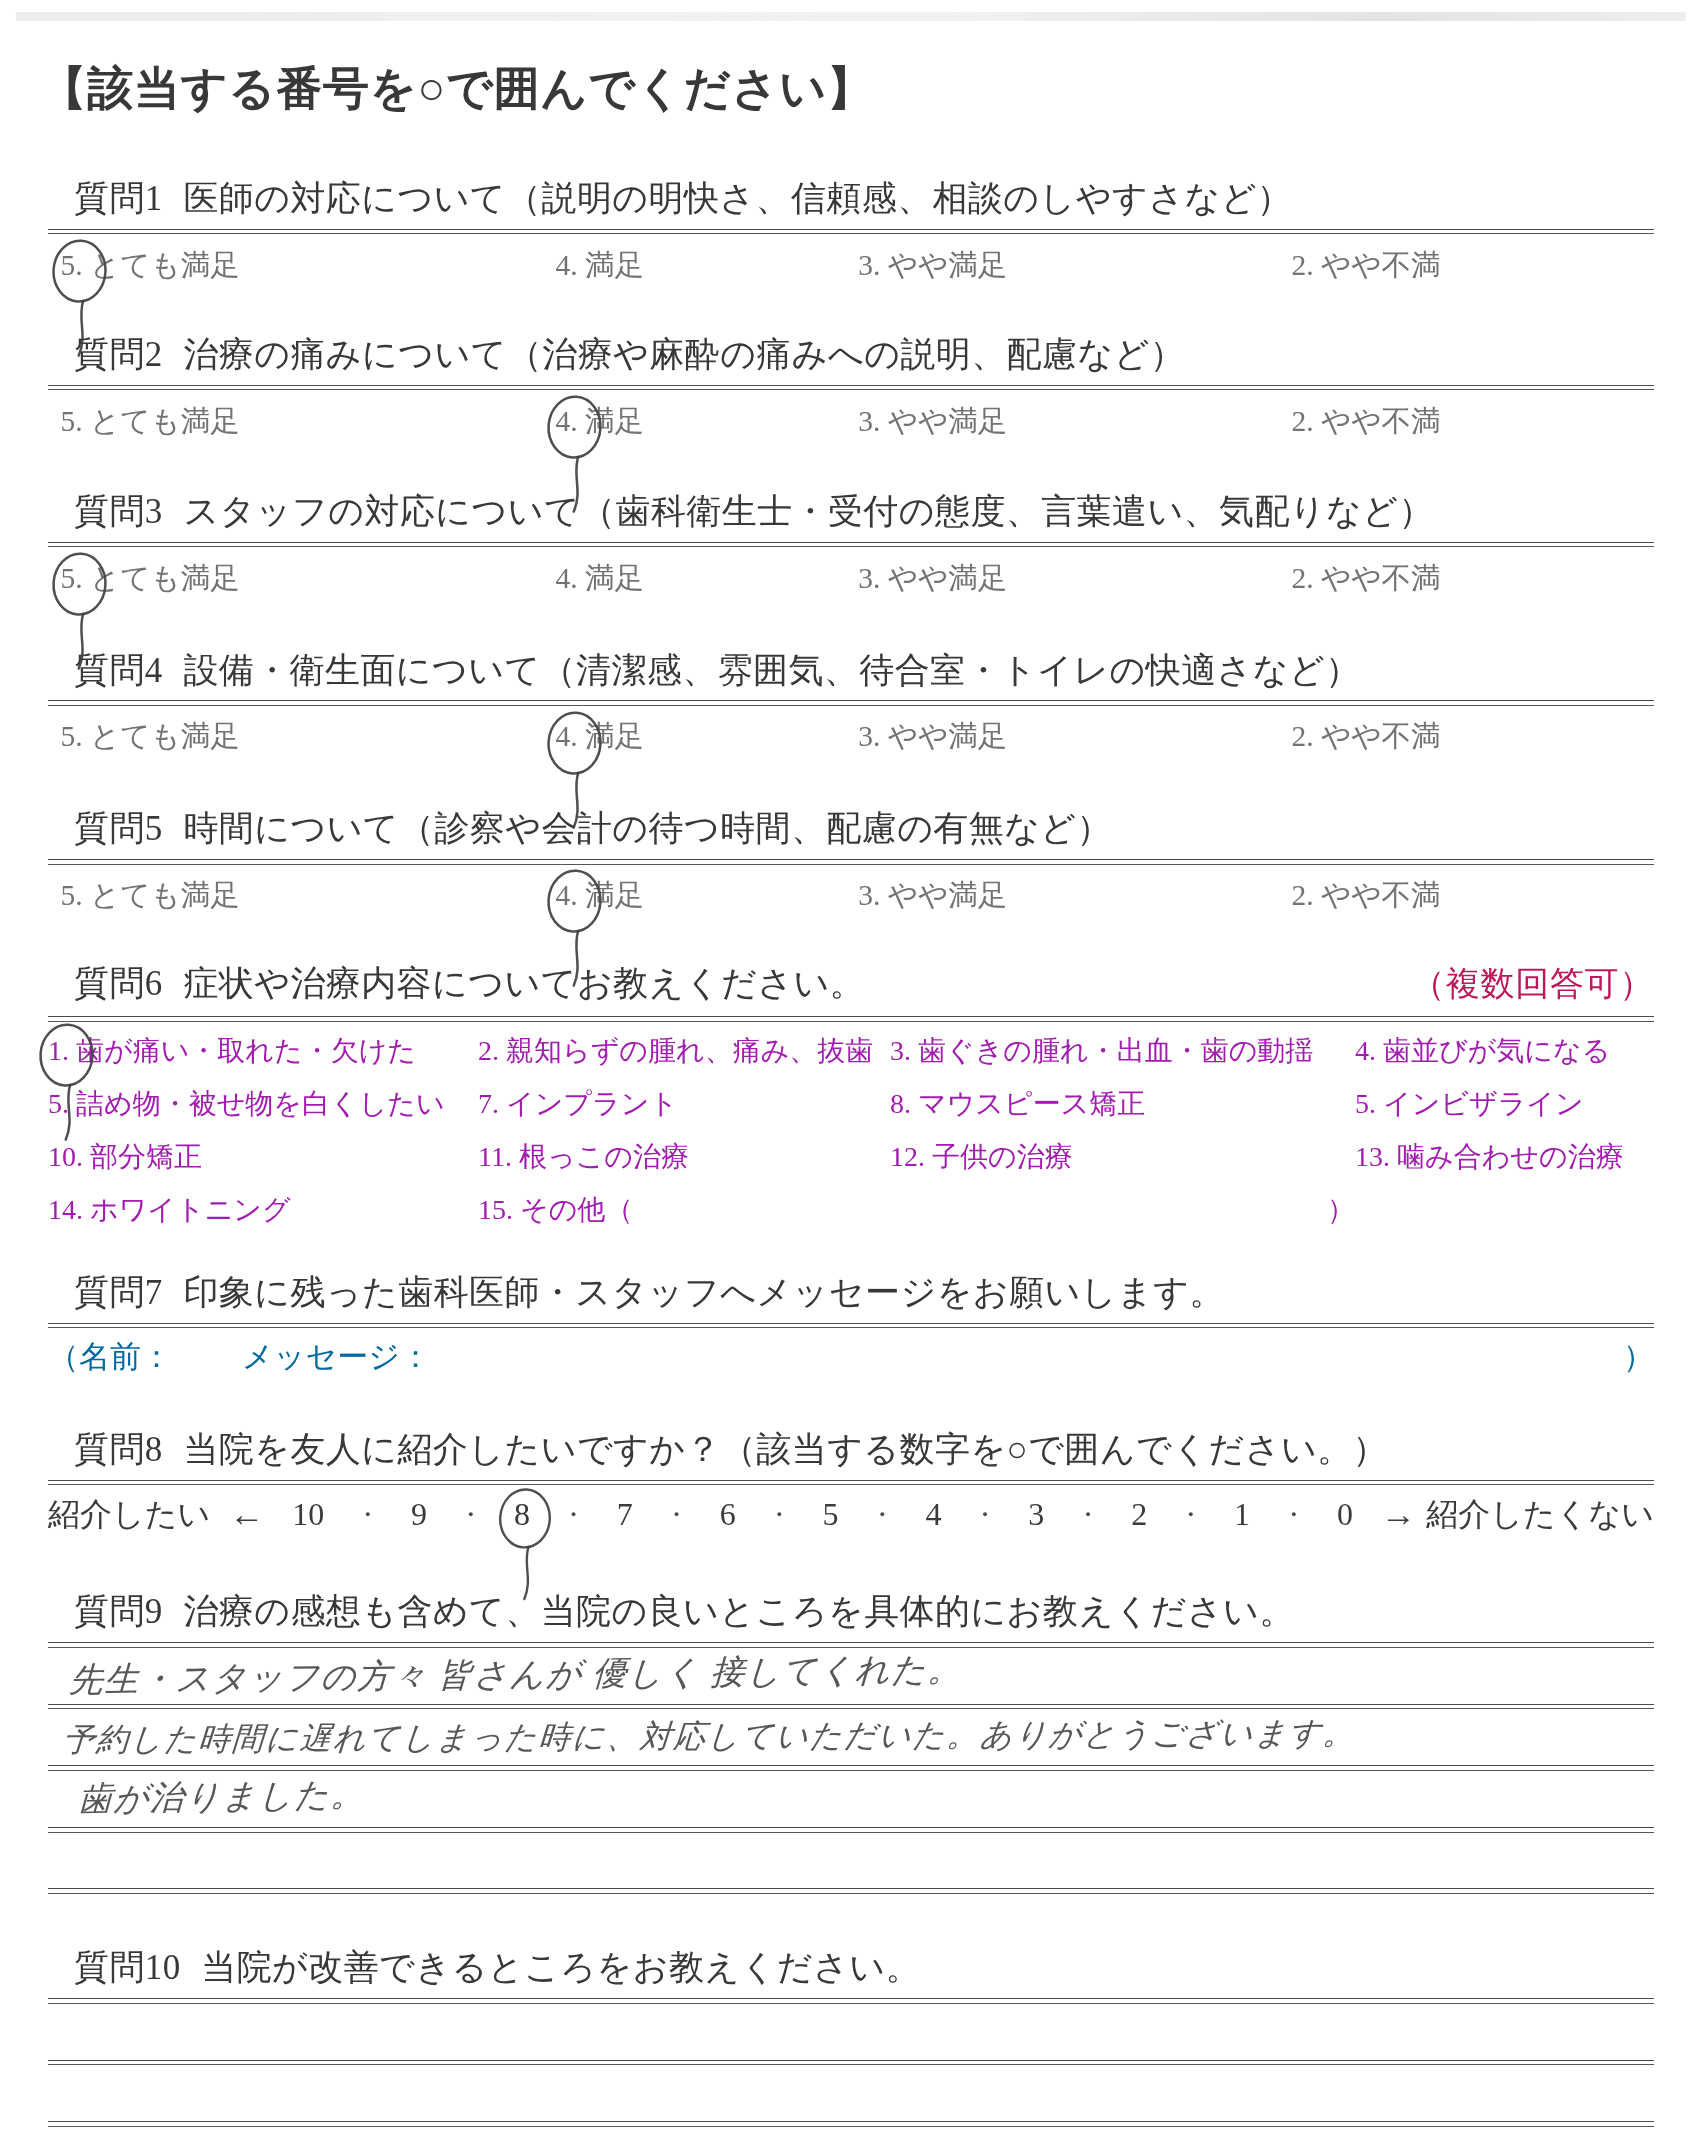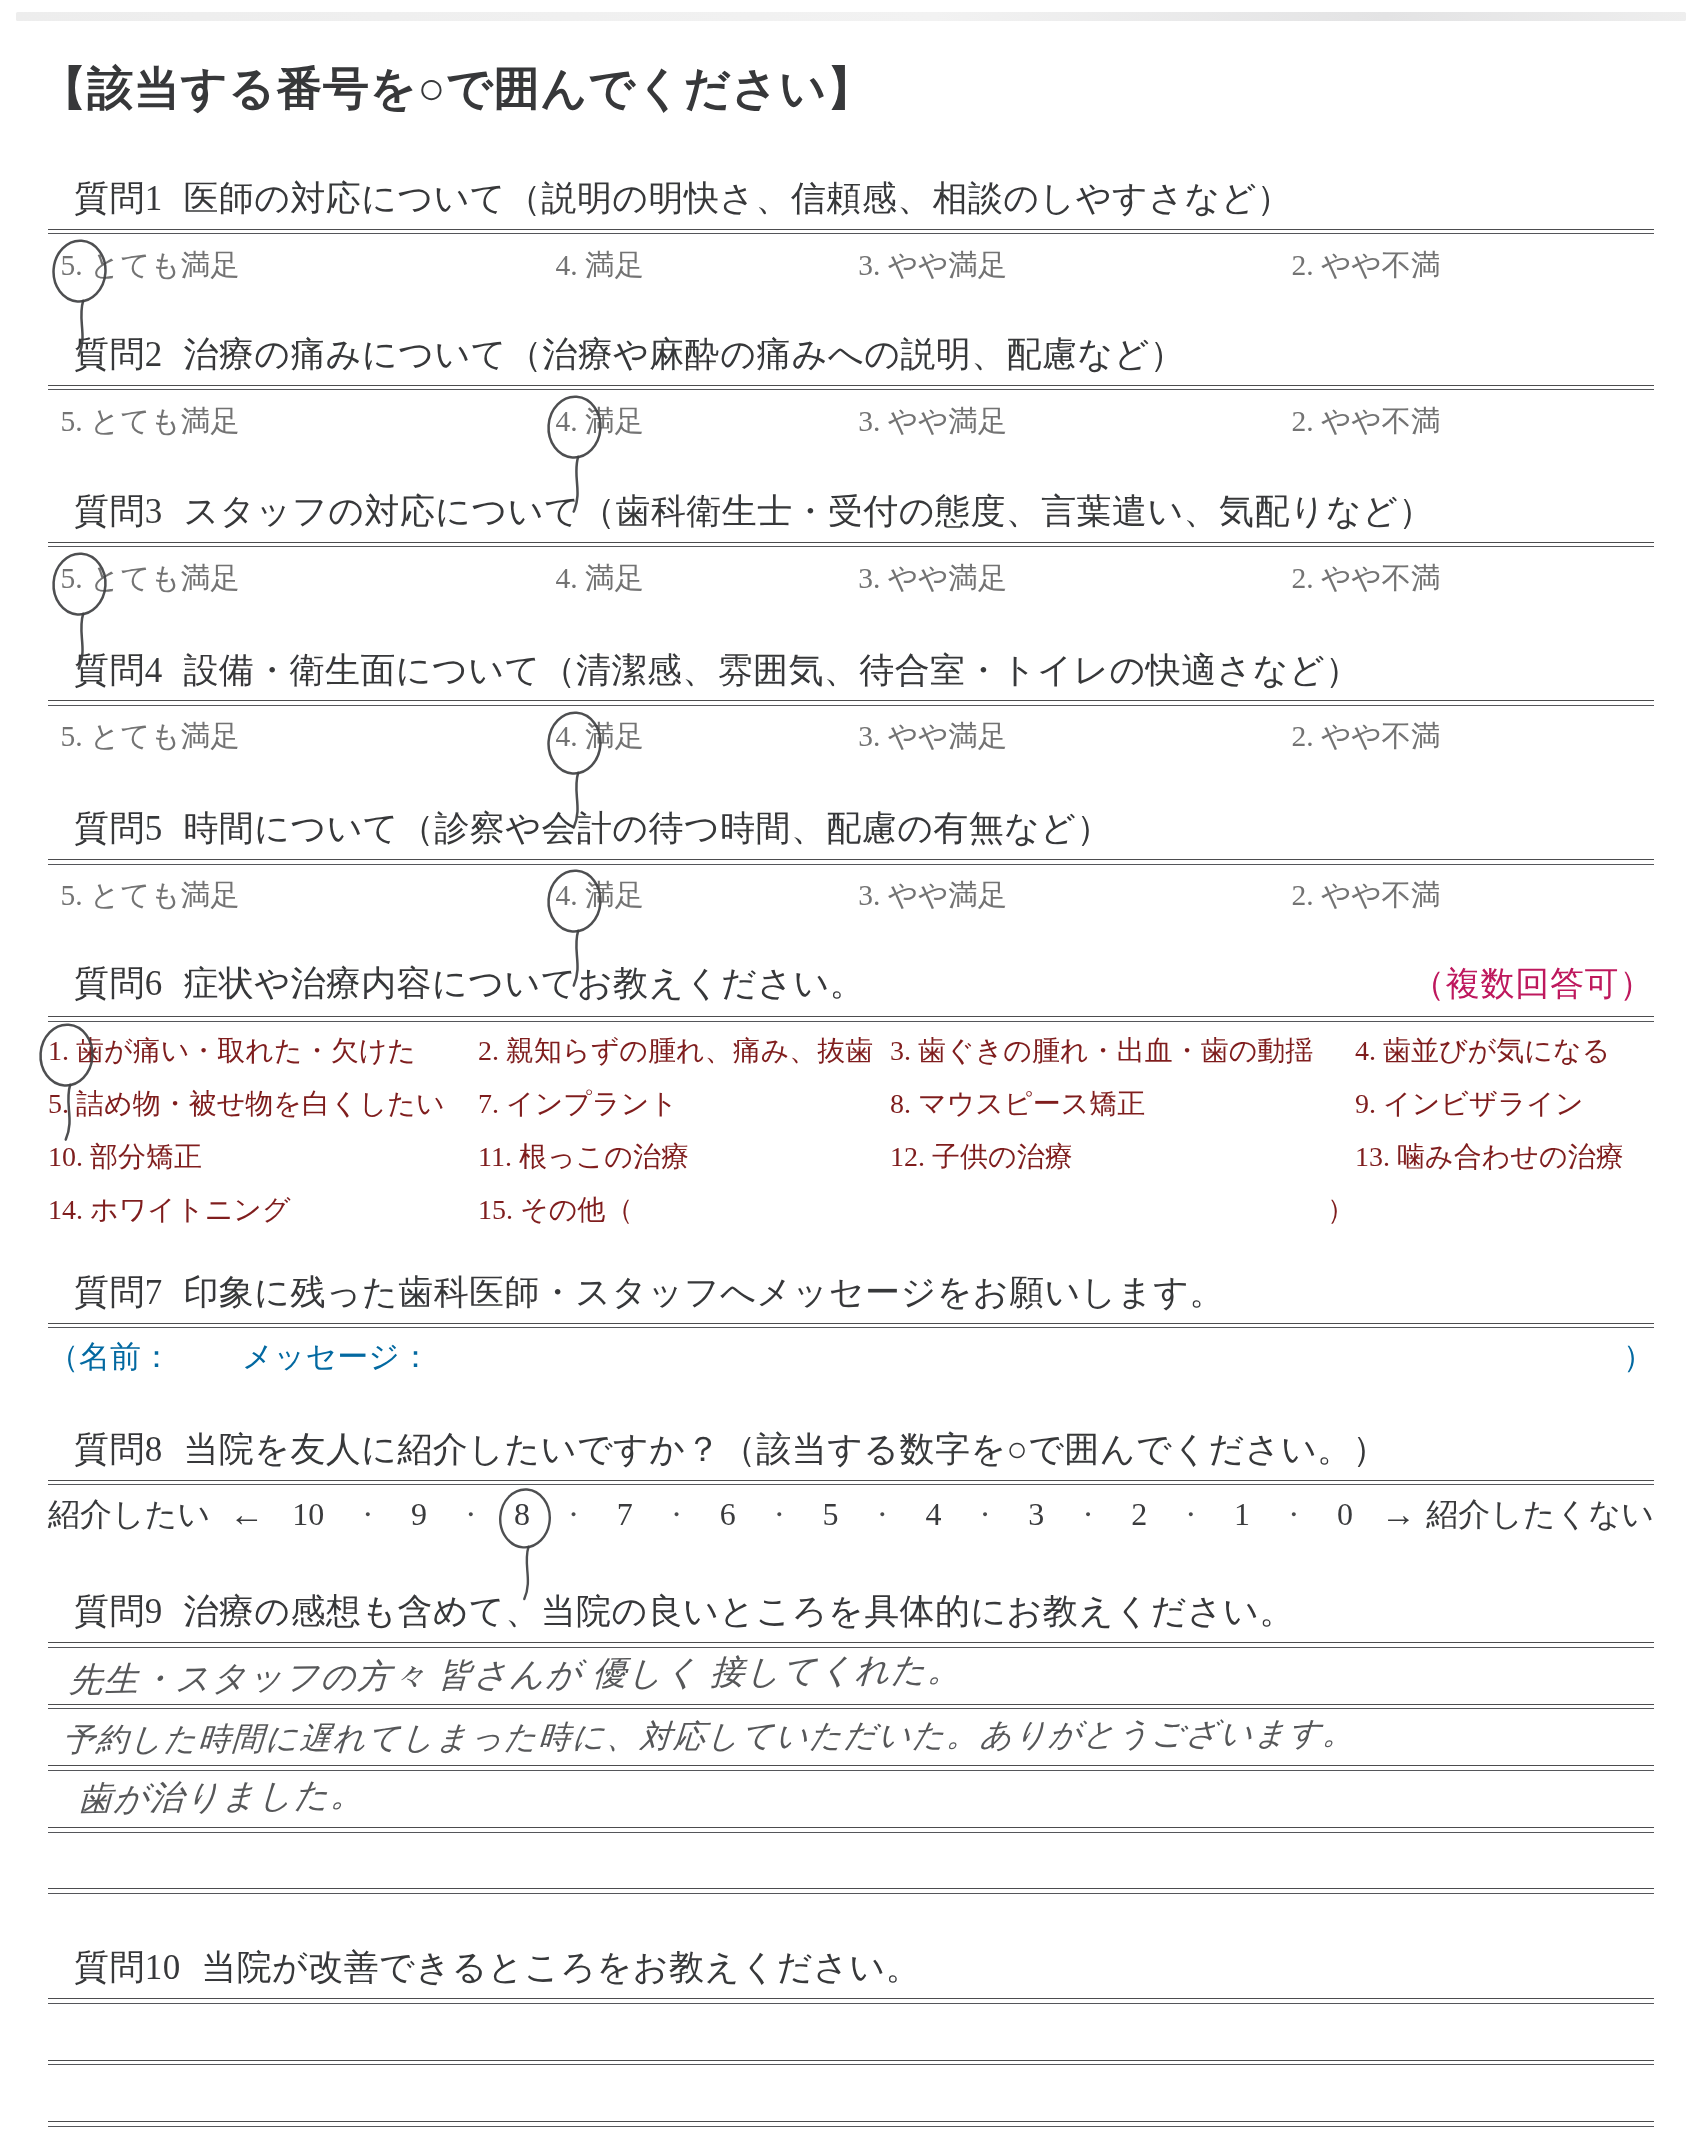--- a/index.html
+++ b/index.html
@@ -48,21 +48,21 @@
   }
   .hand-circle path, .hand-circle ellipse{
     fill:none; stroke:#3f4042; stroke-width:3.4; stroke-linecap:round; opacity:.92;
   }
   
   .q6{margin-top:43px;}
   .q-title-row{display:flex; align-items:baseline;}
   .q6-note{margin-left:auto; font-size:34px; color:#be185d; letter-spacing:0.7px;}
   .q6-grid{
     display:grid; grid-template-columns:430px 412px 465px 1fr;
-    margin-top:3px; font-size:28px; color:#7f1d1d;
+    margin-top:3px; font-size:28px; color:#a21caf;
   }
   .q6-cell{height:53px; display:flex; align-items:center; white-space:nowrap;}
   .q6-cell .circleable{display:inline-block;}
   .q6-close{justify-content:flex-end;}
   
   .q7{margin-top:35px;}
   .q7-row{display:flex; align-items:baseline; margin-top:7.4px; height:38px; font-size:31px; color:#0369a1;}
   .q7-msg{margin-left:70px;}
   .q7-close{margin-left:auto;}
   
@@ -207,21 +207,21 @@
       <div class="q6-cell">
           <span class="circleable">5. 詰め物・被せ物を白くしたい</span>
         </div>
       <div class="q6-cell">
           <span class="circleable">7. インプラント</span>
         </div>
       <div class="q6-cell">
           <span class="circleable">8. マウスピース矯正</span>
         </div>
       <div class="q6-cell">
-          <span class="circleable">9. インビザライン</span>
+          <span class="circleable">5. インビザライン</span>
         </div>
       <div class="q6-cell">
           <span class="circleable">10. 部分矯正</span>
         </div>
       <div class="q6-cell">
           <span class="circleable">11. 根っこの治療</span>
         </div>
       <div class="q6-cell">
           <span class="circleable">12. 子供の治療</span>
         </div>

